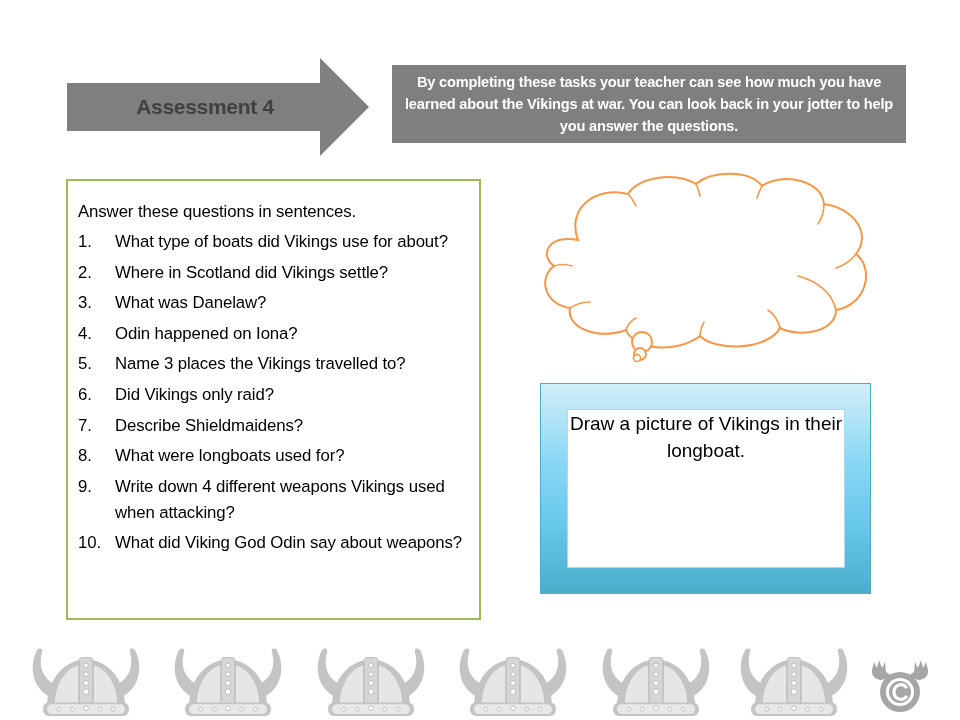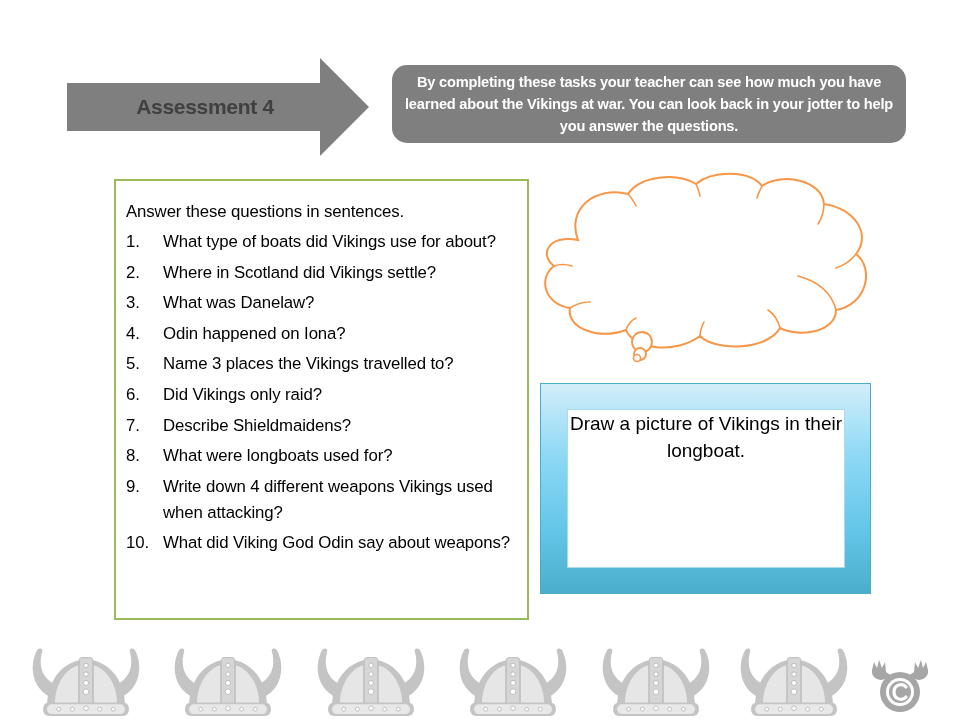--- a/index.html
+++ b/index.html
@@ -18,29 +18,29 @@
       display: flex; align-items: center; justify-content: center;
       color: #404040; font-weight: bold; font-size: 21px; letter-spacing: -0.3px;
     }
 
     
     #intro {
       left: 392px; top: 65px; width: 514px; height: 78px;
       background: #7f7f7f; color: #ffffff; font-weight: bold;
       font-size: 14.6px; line-height: 22px; text-align: center;
       display: flex; align-items: center; justify-content: center;
-      box-sizing: border-box; padding: 0 8px; letter-spacing: -0.2px; border-radius: 15px;
+      box-sizing: border-box; padding: 0 8px; letter-spacing: -0.2px;
     }
 
     
     #questions {
       left: 66px; top: 179px; width: 415px; height: 441px;
       border: 2px solid #9bbb59; box-sizing: border-box;
       padding: 18px 10px 0 10px; color: #000000;
-      font-size: 16.8px; line-height: 26px; letter-spacing: -0.1px; margin-left: 48px;
+      font-size: 16.8px; line-height: 26px; letter-spacing: -0.1px;
     }
     #q-intro { margin: 0 0 4px 0; }
     #q-list { list-style: none; margin: 0; padding: 0; }
     #q-list li { display: flex; margin-bottom: 4.6px; }
     #q-list li .num { width: 37px; flex: 0 0 37px; }
     #q-list li .txt { flex: 1; }
 
     
     #cloud { left: 536px; top: 168px; width: 336px; height: 200px; }
     #cloud svg { position: absolute; left: 0; top: 0; }

